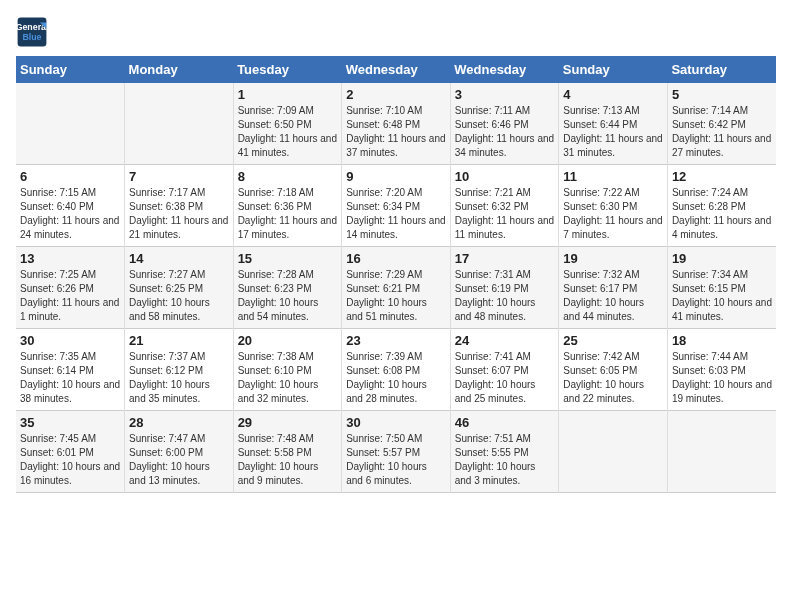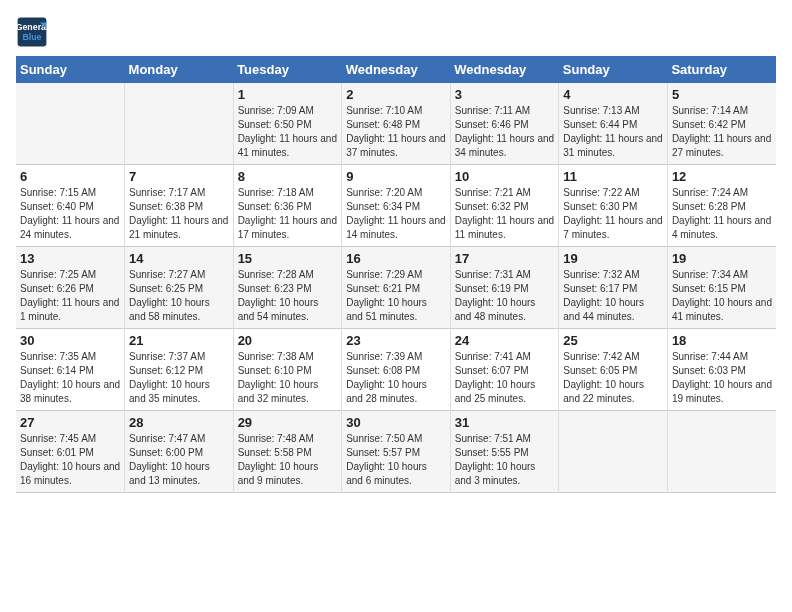--- a/index.html
+++ b/index.html
@@ -236,36 +236,36 @@
           <div class="day-number">25</div>
           <div class="day-info">Sunrise: 7:42 AM<br>Sunset: 6:05 PM<br>Daylight: 10 hours and 22 minutes.</div>
         </td>
         <td>
           <div class="day-number">18</div>
           <div class="day-info">Sunrise: 7:44 AM<br>Sunset: 6:03 PM<br>Daylight: 10 hours and 19 minutes.</div>
         </td>
       </tr>
       <tr>
         <td>
-          <div class="day-number">27</div>
+          <div class="day-number">35</div>
           <div class="day-info">Sunrise: 7:45 AM<br>Sunset: 6:01 PM<br>Daylight: 10 hours and 16 minutes.</div>
         </td>
         <td>
           <div class="day-number">28</div>
           <div class="day-info">Sunrise: 7:47 AM<br>Sunset: 6:00 PM<br>Daylight: 10 hours and 13 minutes.</div>
         </td>
         <td>
           <div class="day-number">29</div>
           <div class="day-info">Sunrise: 7:48 AM<br>Sunset: 5:58 PM<br>Daylight: 10 hours and 9 minutes.</div>
         </td>
         <td>
           <div class="day-number">30</div>
           <div class="day-info">Sunrise: 7:50 AM<br>Sunset: 5:57 PM<br>Daylight: 10 hours and 6 minutes.</div>
         </td>
         <td>
-          <div class="day-number">31</div>
+          <div class="day-number">46</div>
           <div class="day-info">Sunrise: 7:51 AM<br>Sunset: 5:55 PM<br>Daylight: 10 hours and 3 minutes.</div>
         </td>
         <td></td>
         <td></td>
       </tr>
     </tbody>
 </table>
 
 </body></html>

